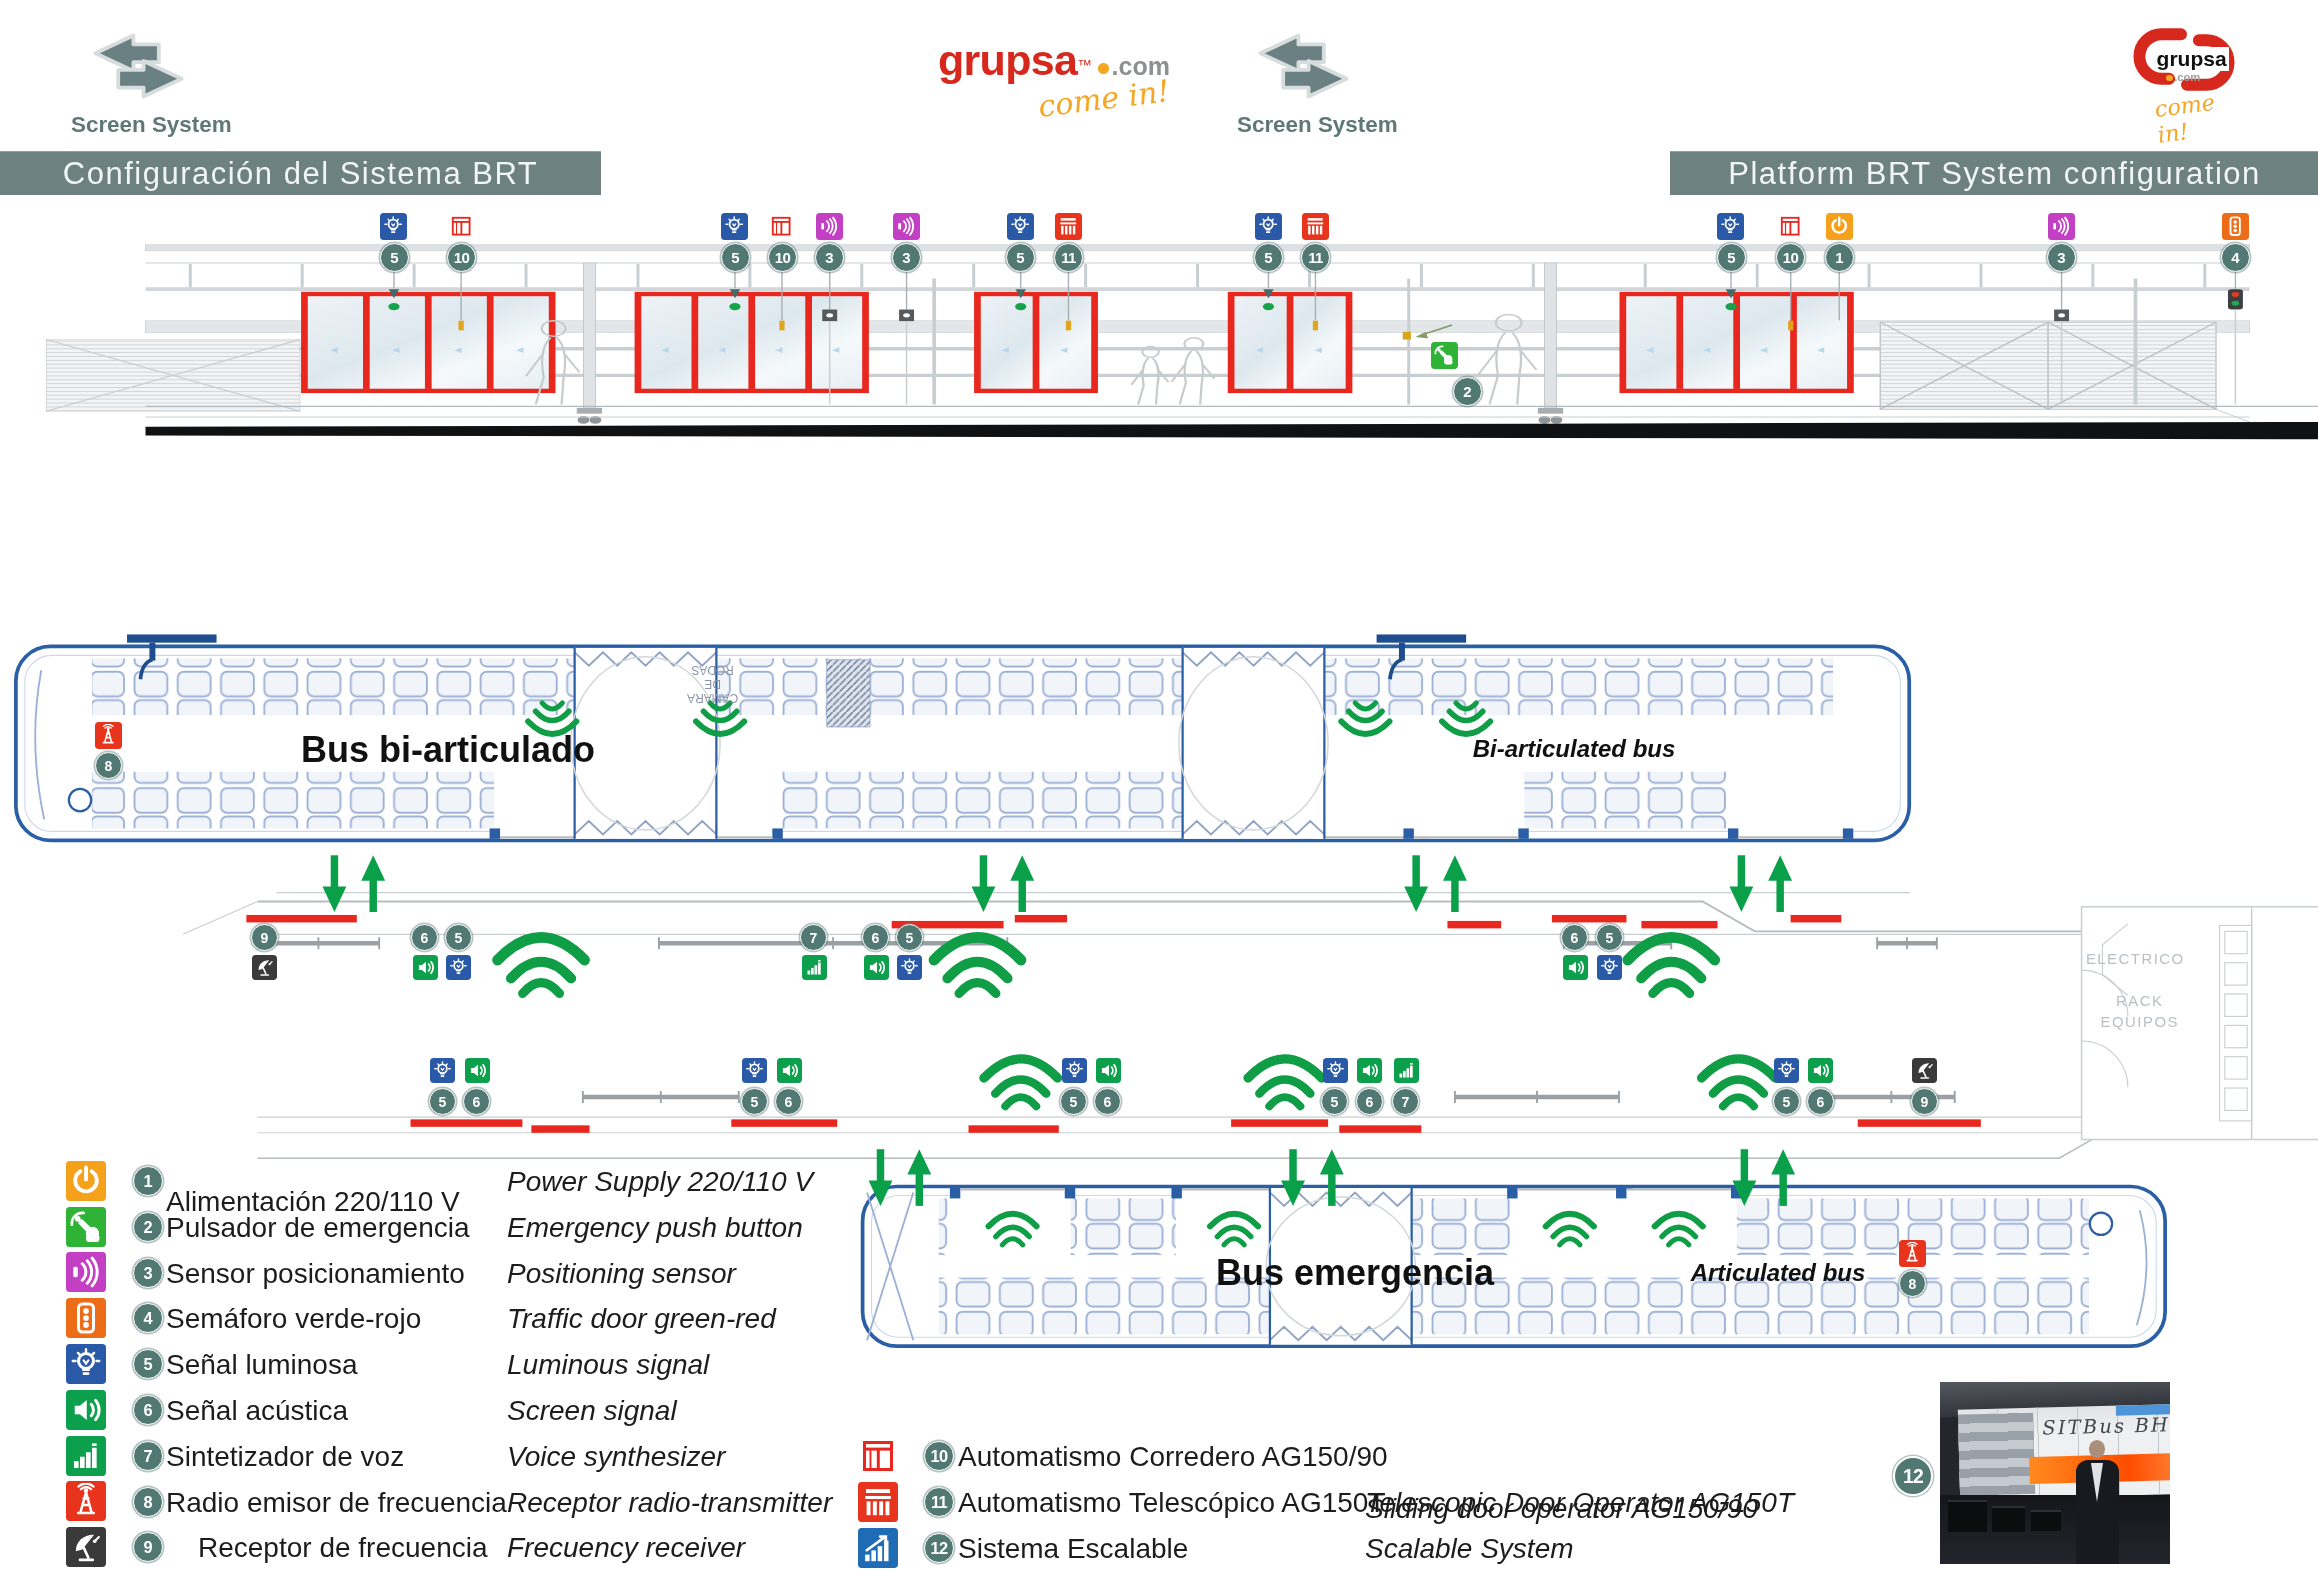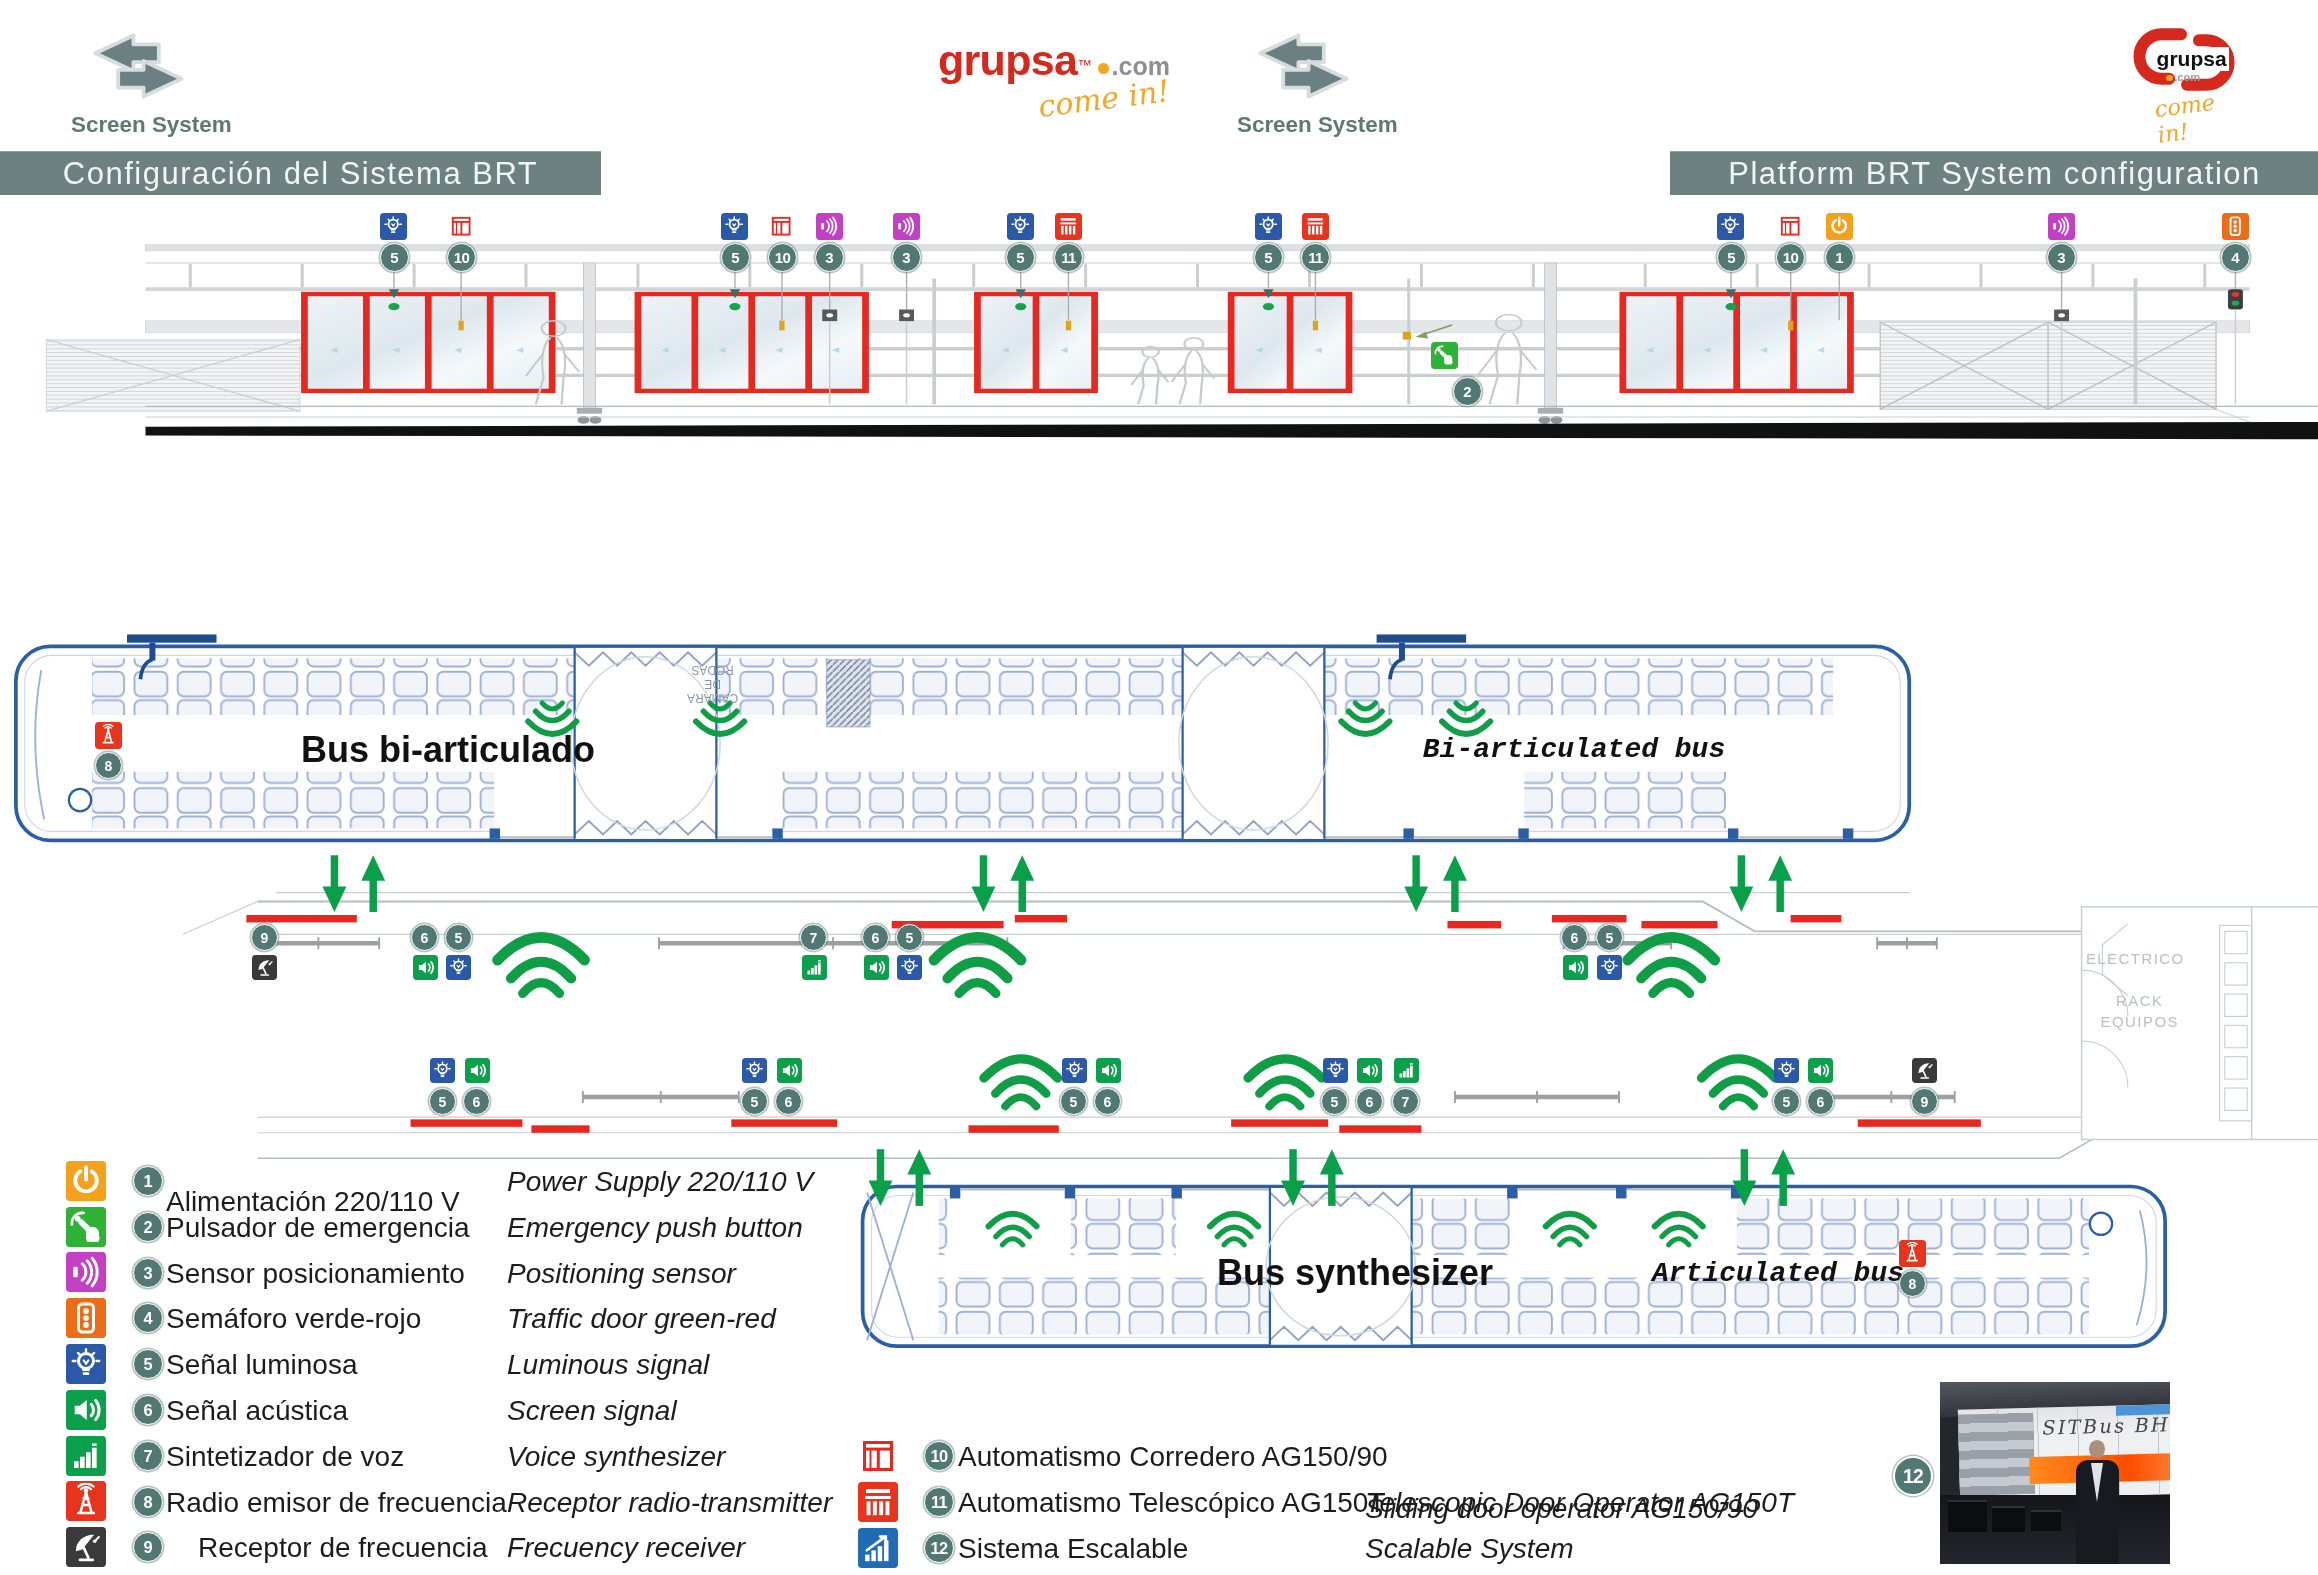--- a/index.html
+++ b/index.html
@@ -9,21 +9,21 @@
   #canvas{position:absolute;left:0;top:0;width:2319px;height:1576px;}
   .titlebar{position:absolute;top:151px;height:43px;background:#6d8181;
             color:#f2f5f5;font-size:31px;letter-spacing:1.5px;line-height:43px;
             text-align:center;border-top:1.5px solid #8ea3a3;}
   .ss-label{position:absolute;font-size:22.4px;font-weight:bold;color:#5e7876;}
   .badge{position:absolute;border-radius:50%;background:#527874;color:#fff;
          font-weight:bold;display:flex;align-items:center;justify-content:center;
          border:1.5px solid #ffffff;box-shadow:0 0 0 1.5px rgba(96,122,120,.45);}
   .ico{position:absolute;border-radius:3.7px;display:flex;align-items:center;justify-content:center;}
   .bus-label-es{position:absolute;font-size:36px;font-weight:bold;color:#111;transform:translate(-50%,-50%);white-space:nowrap;}
-  .bus-label-en{position:absolute;font-size:28px;font-weight:bold;font-style:italic;color:#111;transform:translate(-50%,-50%);white-space:nowrap;font-family:Liberation Mono, monospace;}
+  .bus-label-en{position:absolute;font-size:24px;font-weight:bold;font-style:italic;color:#111;transform:translate(-50%,-50%);white-space:nowrap;}
   .leg-es{position:absolute;font-size:28px;color:#1c1c1c;white-space:nowrap;}
   .leg-en{position:absolute;font-size:28px;font-style:italic;color:#1c1c1c;white-space:nowrap;}
   .grupsa-brand{font-size:43px;font-weight:bold;color:#d7281d;letter-spacing:-0.7px;}
   .grupsa-tm{font-size:15px;color:#d7281d;vertical-align:super;}
   .grupsa-com{font-size:25px;font-weight:bold;color:#8d9092;}
   .grupsa-dot{display:inline-block;width:10.4px;height:10.4px;border-radius:50%;background:#f5a623;margin:0 3px 1.5px 6px;}
   .comein{position:absolute;font-family:"DejaVu Serif",serif;font-style:italic;
           color:#f5a623;transform:rotate(-7deg);}
   #photo{position:absolute;left:1940px;top:1382px;width:230px;height:182px;background:#23262b;overflow:hidden;}
   .ph-ceiling{position:absolute;left:-4.5px;top:-6px;width:239px;height:42px;
@@ -511,21 +511,21 @@
         </g>
         <g transform="translate(2372 1540) scale(1 -1) translate(0 -76)" fill="#0aa04a">
     <rect x="13" y="0" width="10" height="46"></rect>
           <path d="M2 42 L18 76 L34 42 Z"></path>
         </g>
       </svg>
     </div>
 
   <div class="bus-label-es" style="left:448px;top:750px;">Bus bi-articulado</div>
   <div class="bus-label-en" style="left:1574px;top:749px;">Bi-articulated bus</div>
-  <div class="bus-label-es" style="left:1355px;top:1273px;">Bus synthesizer</div>
+  <div class="bus-label-es" style="left:1355px;top:1273px;">Bus emergencia</div>
   <div class="bus-label-en" style="left:1778px;top:1273px;">Articulated bus</div>
 
   <div id="markers" class="abs" style="left:0;top:0;width:2319px;height:1576px;">
       <div class="ico" style="height: 27px; width: 27px; background: rgb(42, 89, 168); left: 380px; top: 213px;">
         <svg viewBox="0 0 24 24" width="22.4" height="22.4">
           <circle cx="12" cy="10" r="5" stroke="#ffffff" fill="none" stroke-linecap="round" stroke-width="2"></circle>
           <path d="M10.2 15.8h3.6M10.6 18.4h2.8" stroke="#ffffff" fill="none" stroke-linecap="round" stroke-width="1.8"></path>
           <path d="M12 2.2v1.6M5 10H3.2M20.8 10H19M6.6 4.6l1.2 1.2M17.4 4.6l-1.2 1.2" stroke="#ffffff" fill="none" stroke-linecap="round" stroke-width="1.6"></path>
           <path d="M10.4 9.6l1.6 2.2 1.6-2.2" stroke="#ffffff" fill="none" stroke-linecap="round" stroke-width="1.4"></path>
         </svg>

